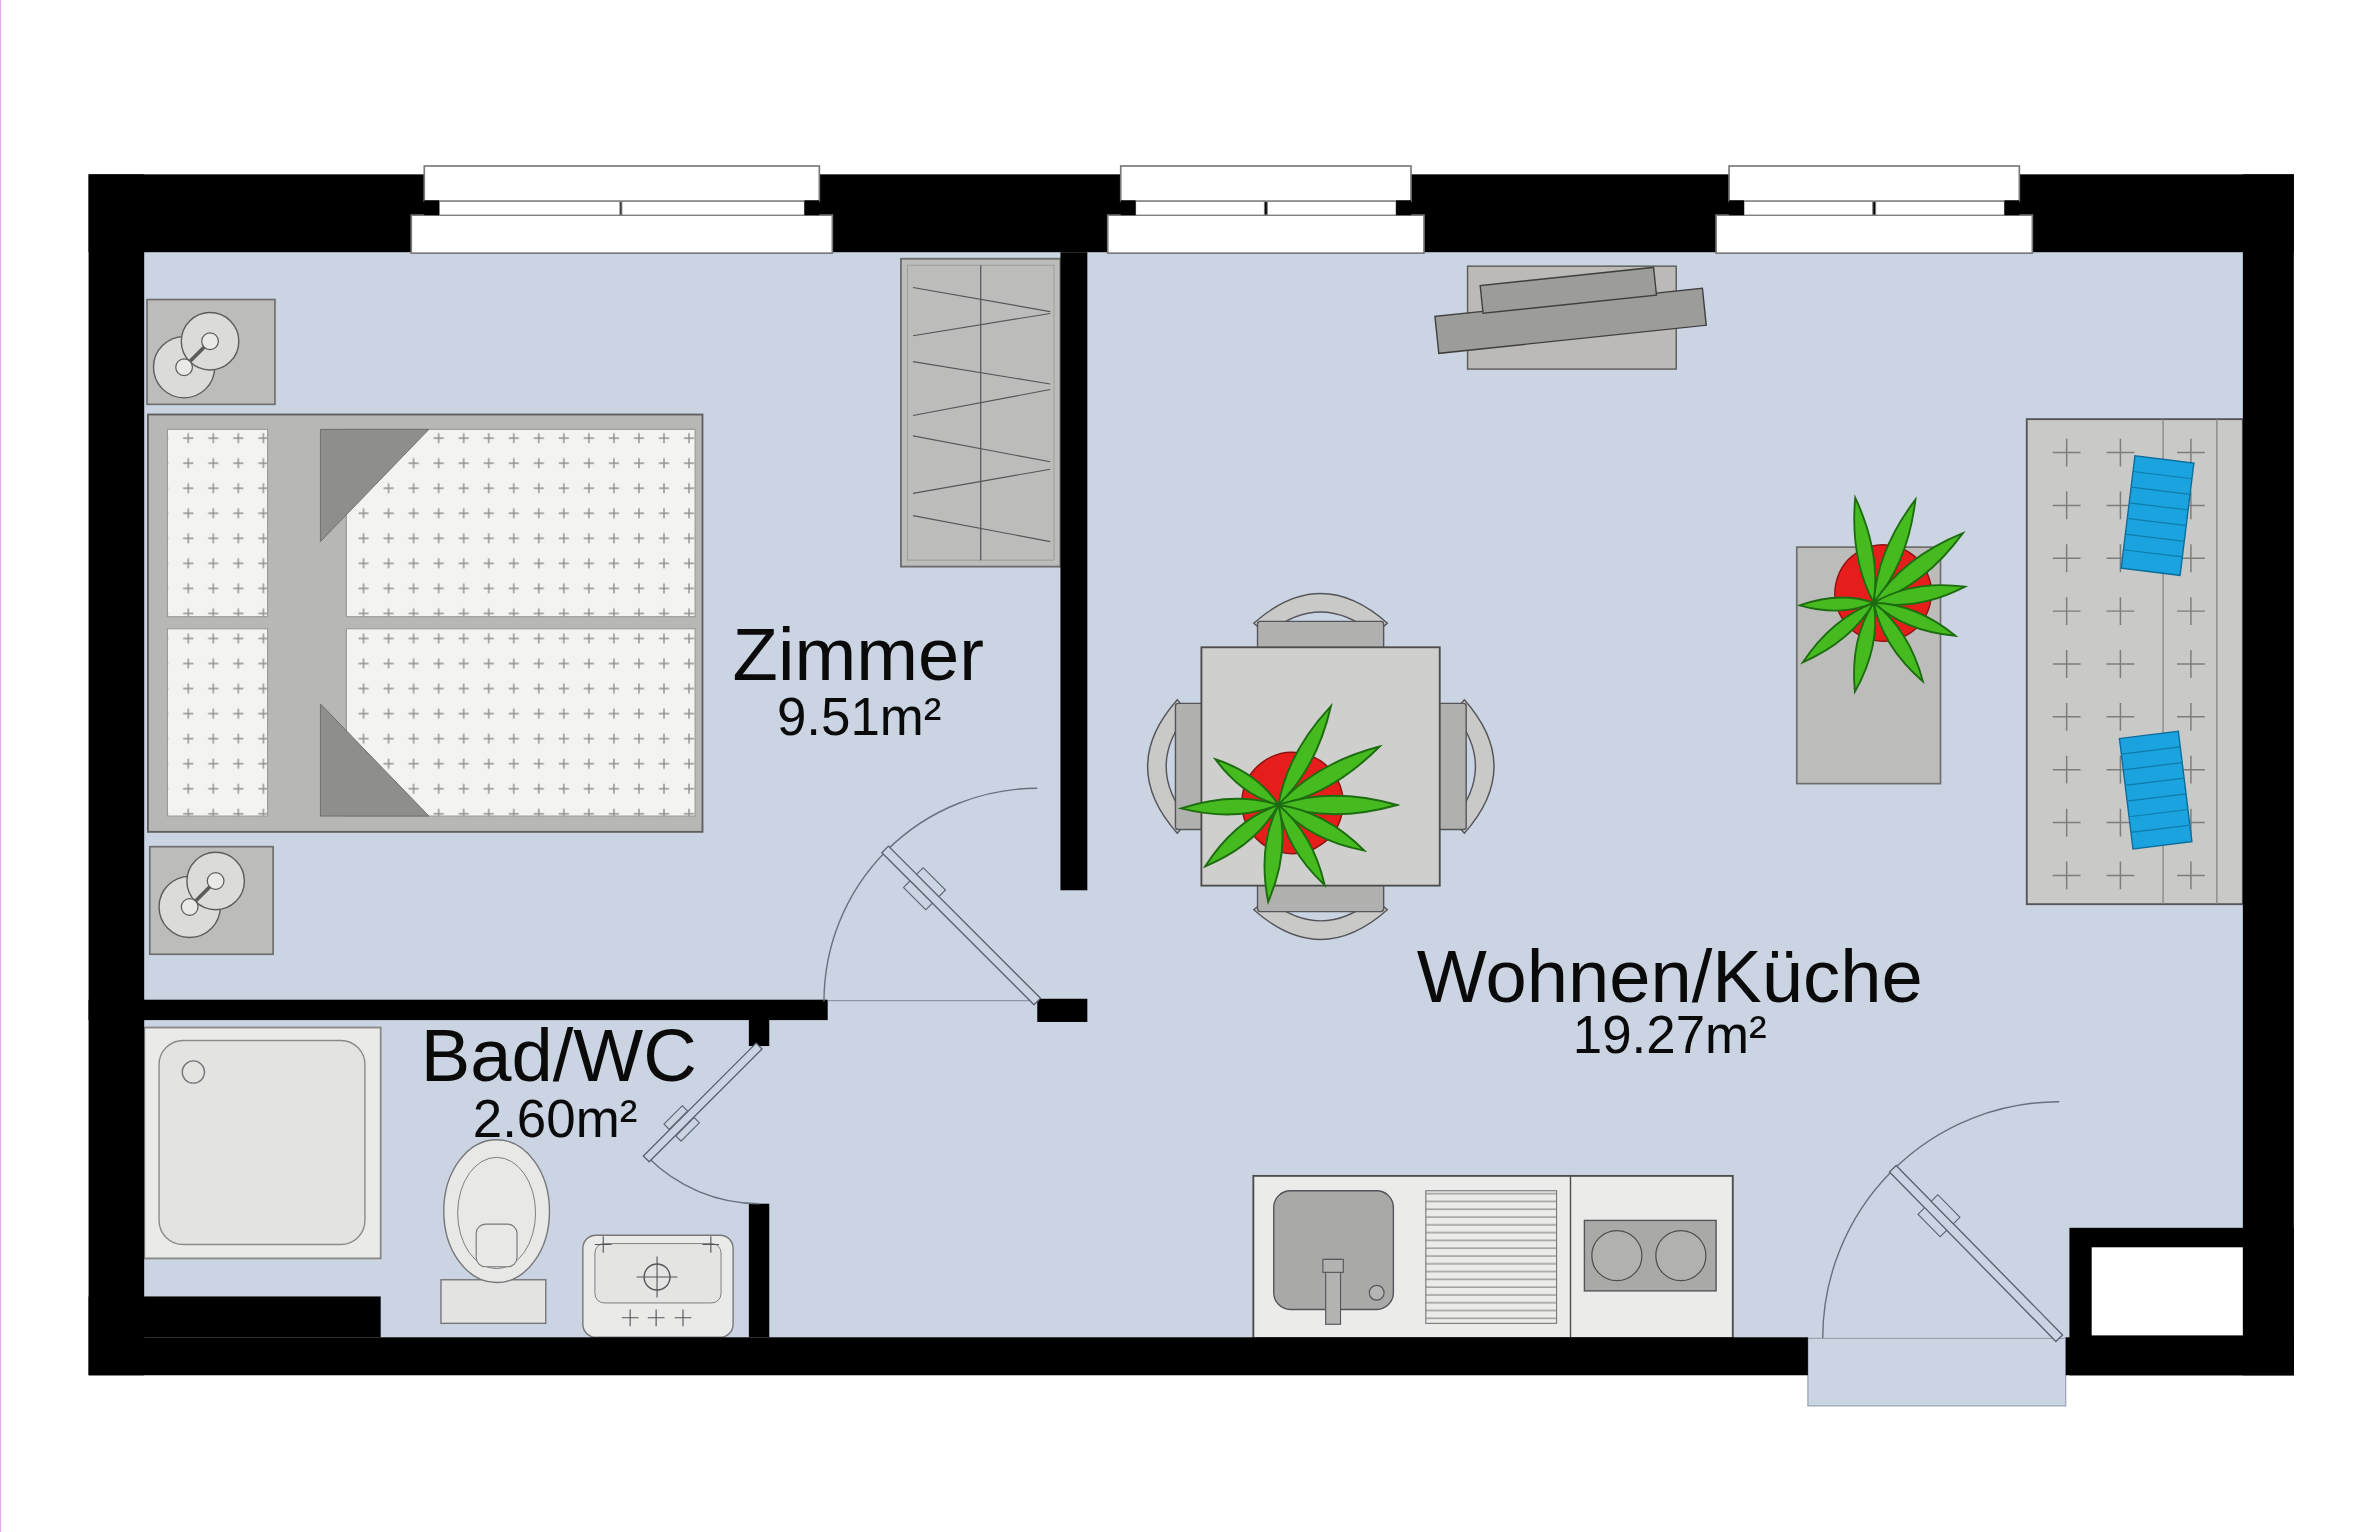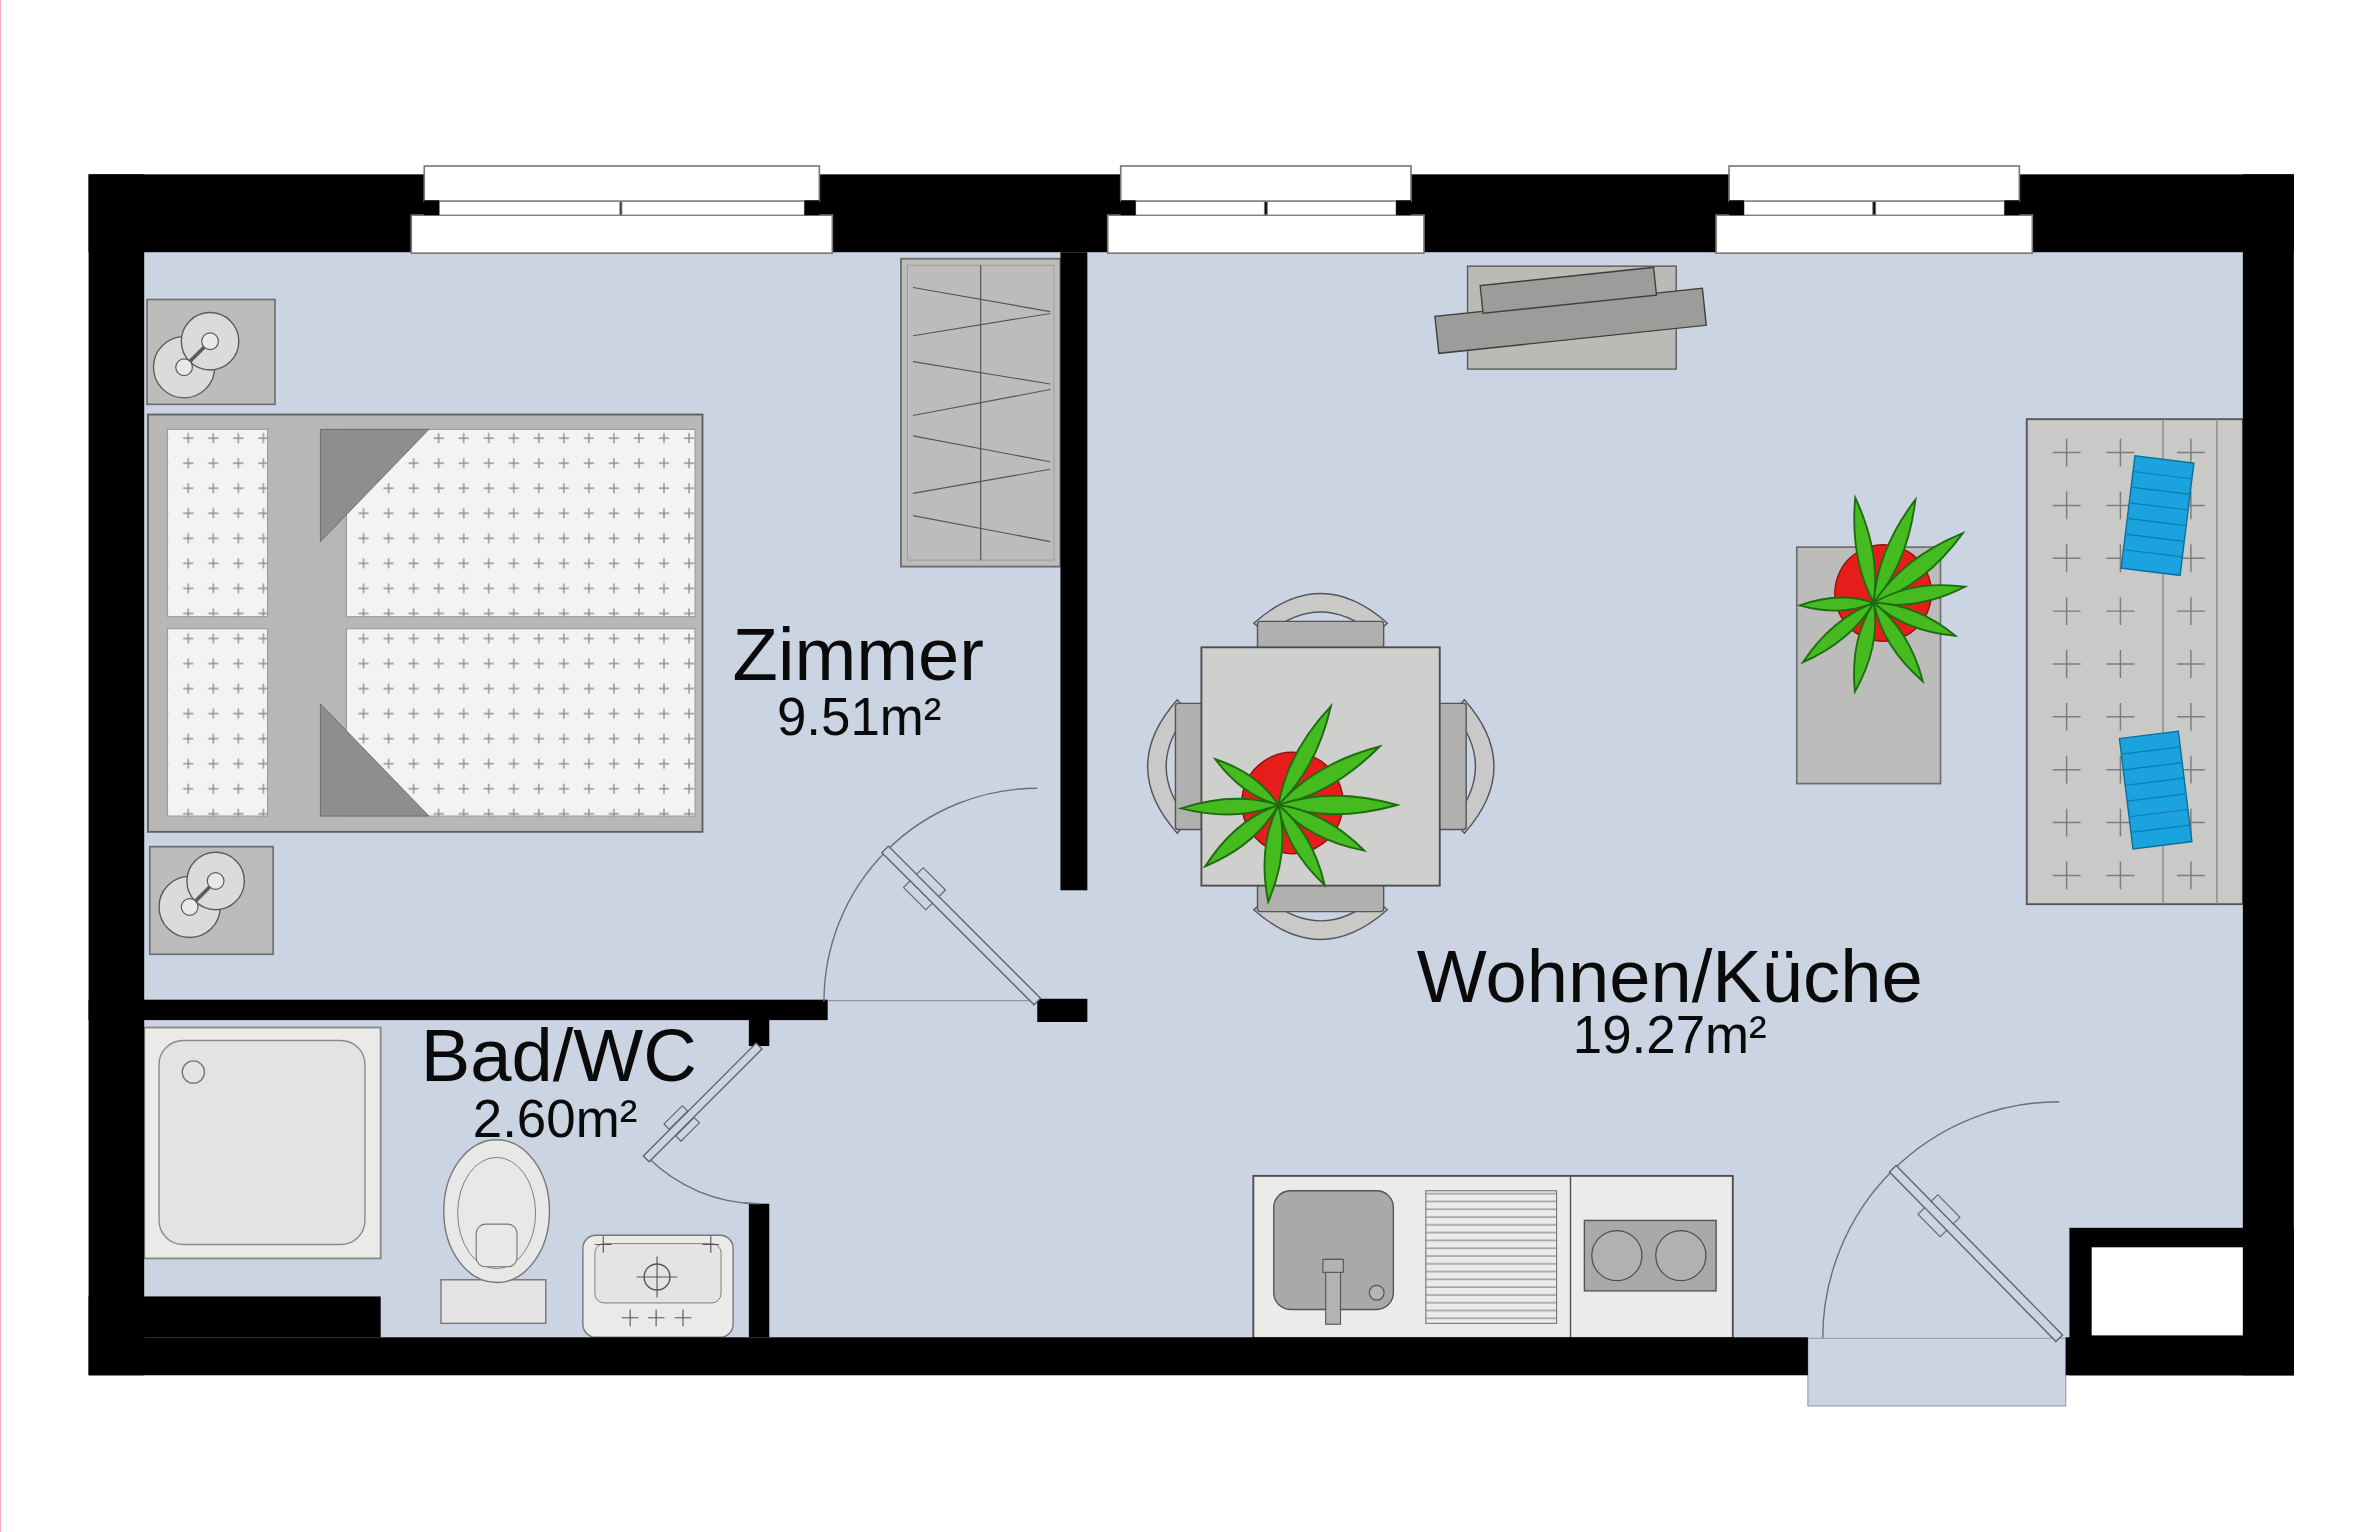--- a/index.html
+++ b/index.html
@@ -1,16 +1,16 @@
 <!DOCTYPE html>
 <html style="font-size:15px"><head>
 <meta charset="utf-8">
 <style>
   html,body{margin:0;padding:0;background:#ffffff;}
-  .plan-wrap{width:2375px;height:1532px;position:relative;background:#ec4899;}
+  .plan-wrap{width:2375px;height:1532px;position:relative;background:#d946ef;}
   svg{display:block;}
   text{font-family:"Liberation Sans","DejaVu Sans",sans-serif;fill:#0a0a0a;}
   .room-name{font-size:80px;}
   .room-area{font-size:57px;}
 </style>
 </head>
 <body>
 
 <div class="plan-wrap">
 <svg viewBox="0 0 2560 1652" width="2375" height="1532">

